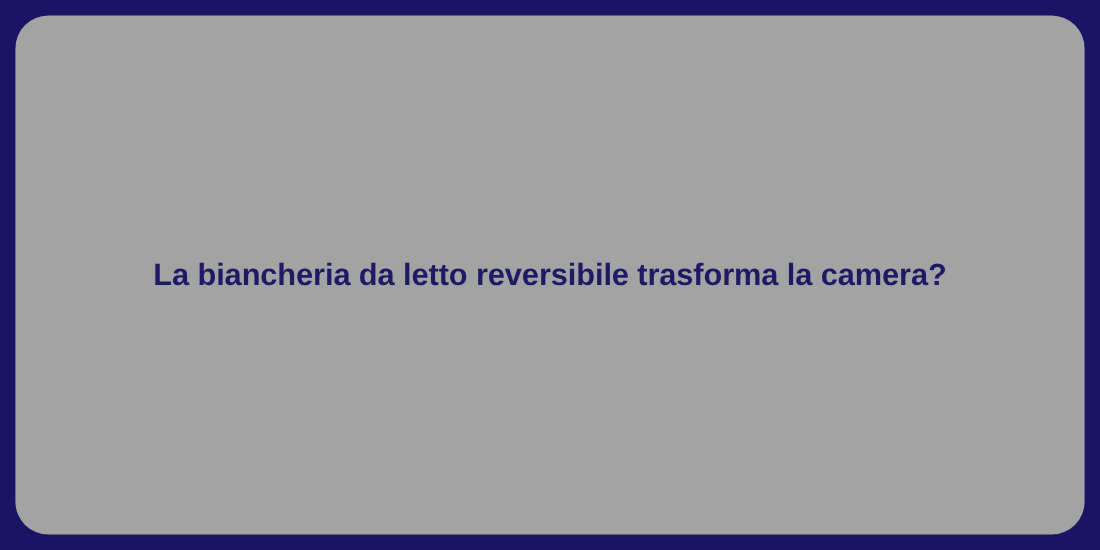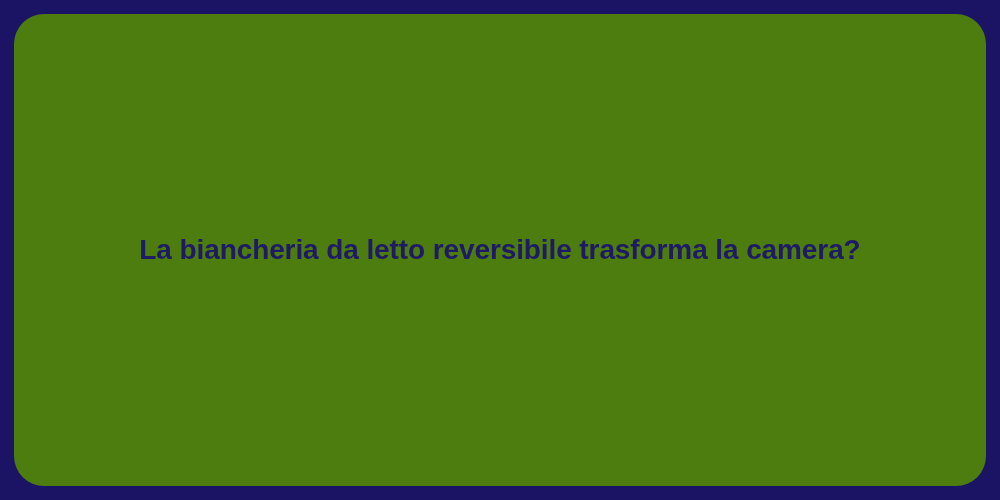--- a/index.html
+++ b/index.html
@@ -23,21 +23,21 @@
     height: 500px;
     background: #1b1464;
     padding: 14px;
   }
 
   
   .banner-card {
     box-sizing: border-box;
     width: 100%;
     height: 100%;
-    background: #4d7c0f;
+    background: #a3a3a3;
     border-radius: 30px;
     display: flex;
     align-items: center;
     justify-content: center;
     text-align: center;
     padding: 0 40px;
   }
 
   .banner-heading {
     margin: 0;

